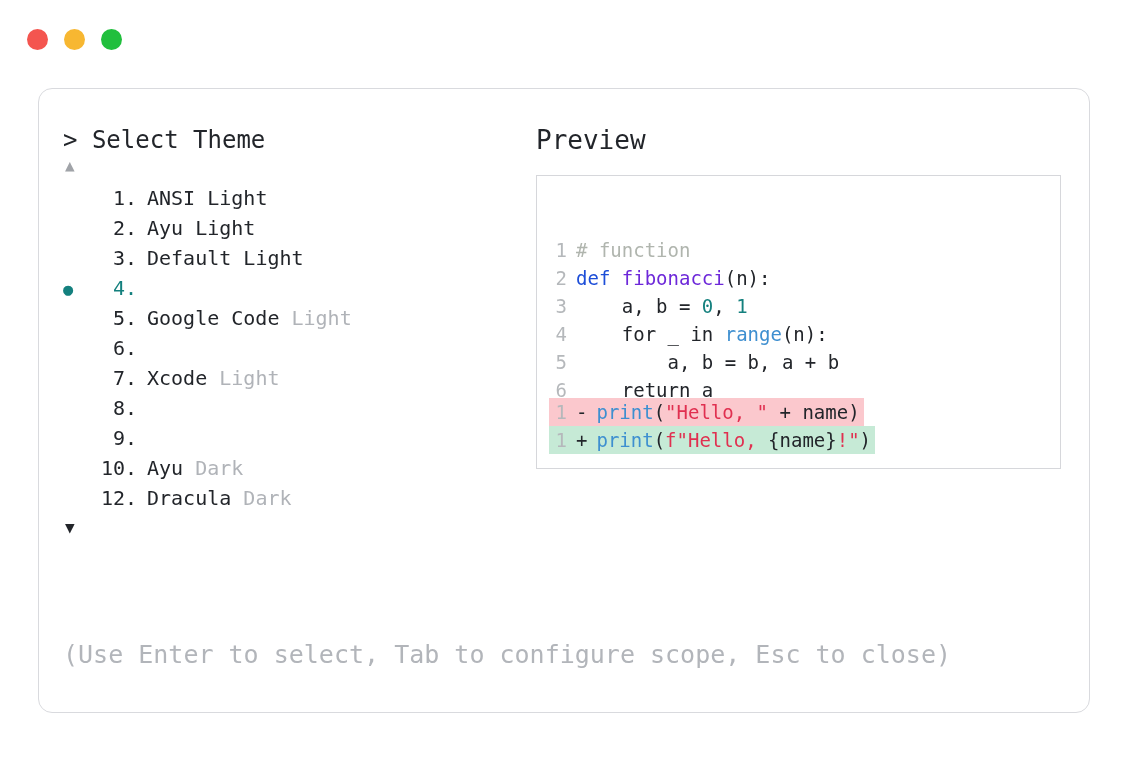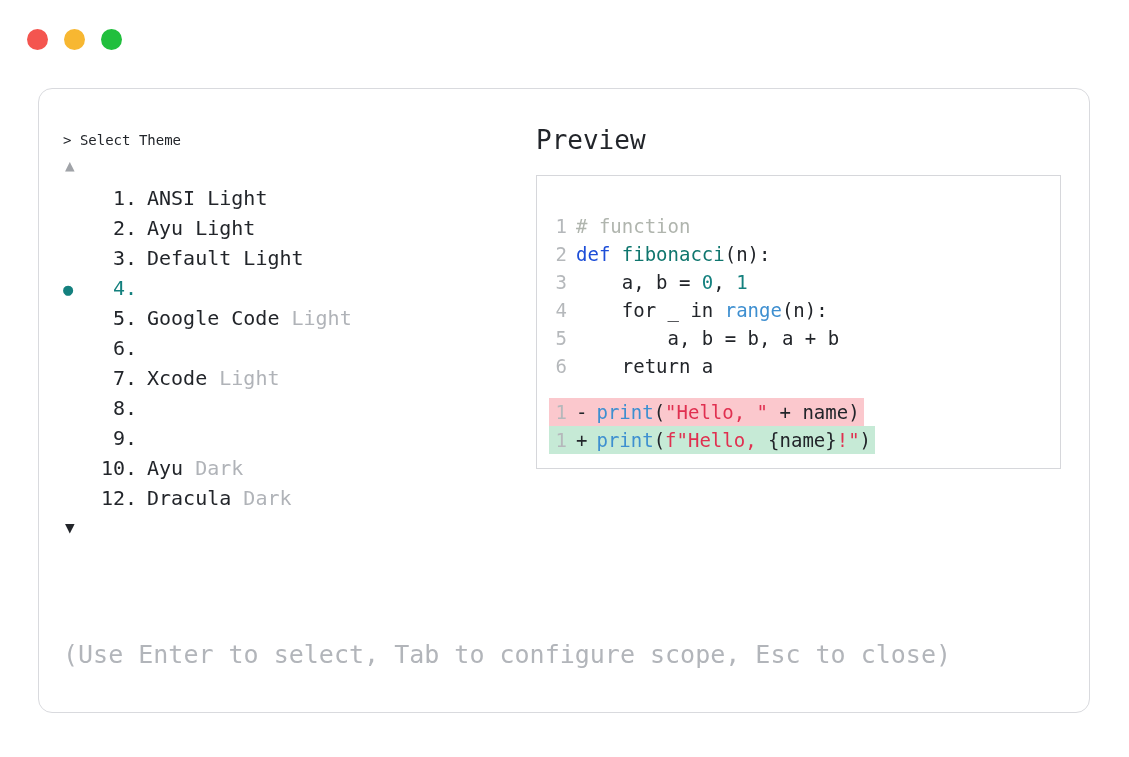--- a/index.html
+++ b/index.html
@@ -62,21 +62,21 @@
     width: 470px;
   }
   .col-right {
     position: absolute;
     left: 497px;
     top: 36px;
     width: 530px;
   }
 
   .prompt {
-    font-size: 14px;
+    font-size: 24px;
     line-height: 30px;
     color: #22252a;
     letter-spacing: 0px;
     white-space: pre;
   }
   .prompt .caret { color: #22252a; }
 
   .panel-title {
     font-size: 26px;
     line-height: 30px;
@@ -172,25 +172,26 @@
   .lineno {
     width: 18px;
     flex: 0 0 18px;
     text-align: right;
     color: #b5b8bb;
   }
   .code-text {
     padding-left: 9px;
     color: #22252a;
     white-space: pre;
+    margin-top: 24px;
   }
 
   .tok-comment { color: #b0b5ae; }
   .tok-def     { color: #1d4ed8; }
-  .tok-fn      { color: #0f766e; }
+  .tok-fn      { color: #6d28d9; }
   .tok-num     { color: #14807e; }
   .tok-builtin { color: #3e8fd0; }
   .tok-punct   { color: #22252a; }
   .tok-str     { color: #e03050; }
 
   
   .diff-block { margin-top: 18px; }
   .diff-line {
     display: flex;
     align-items: baseline;

